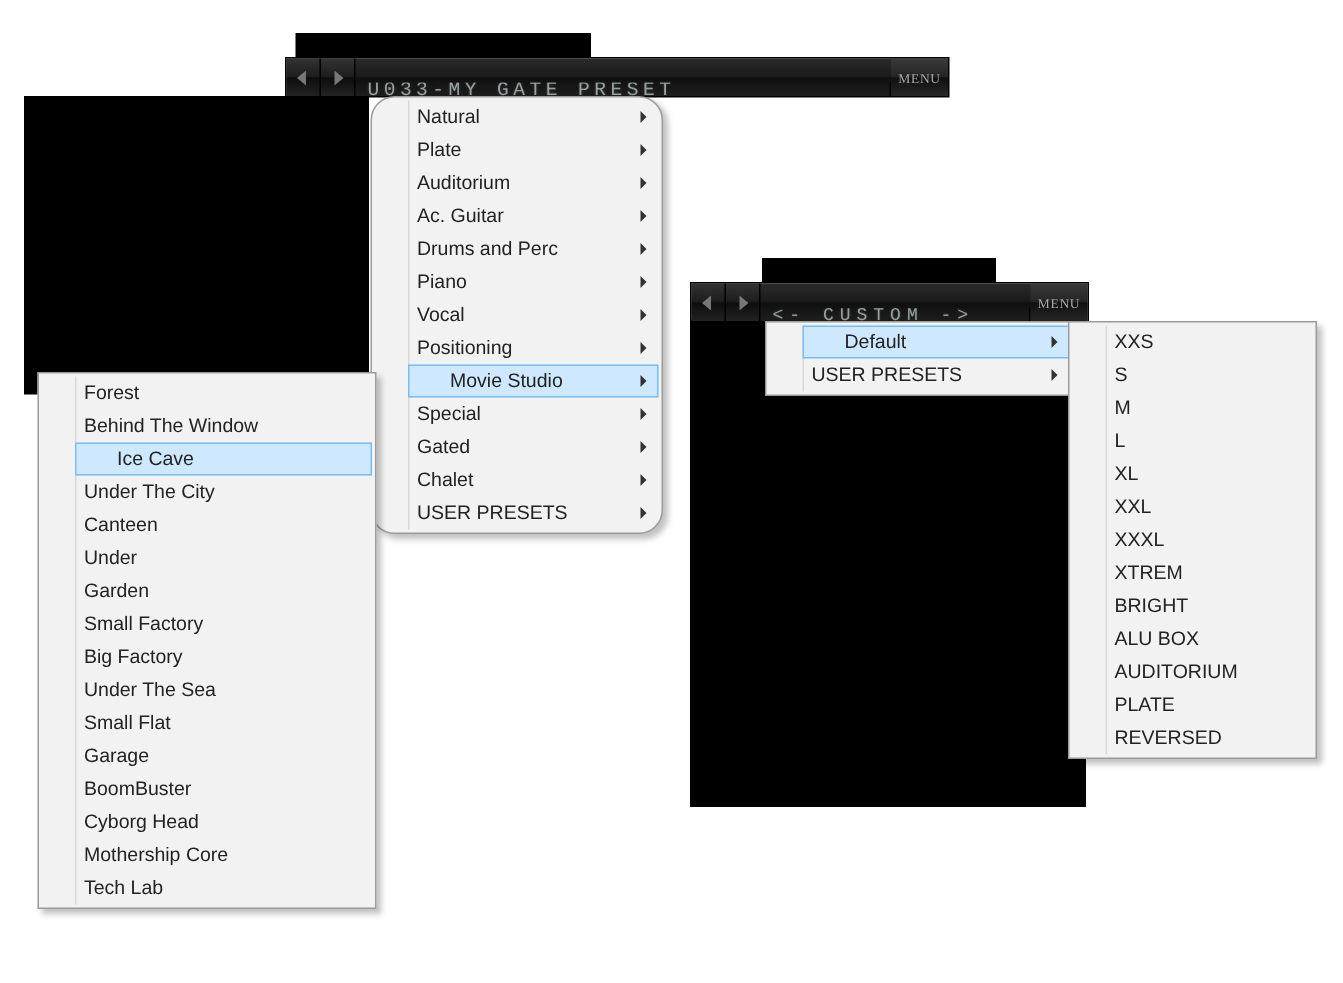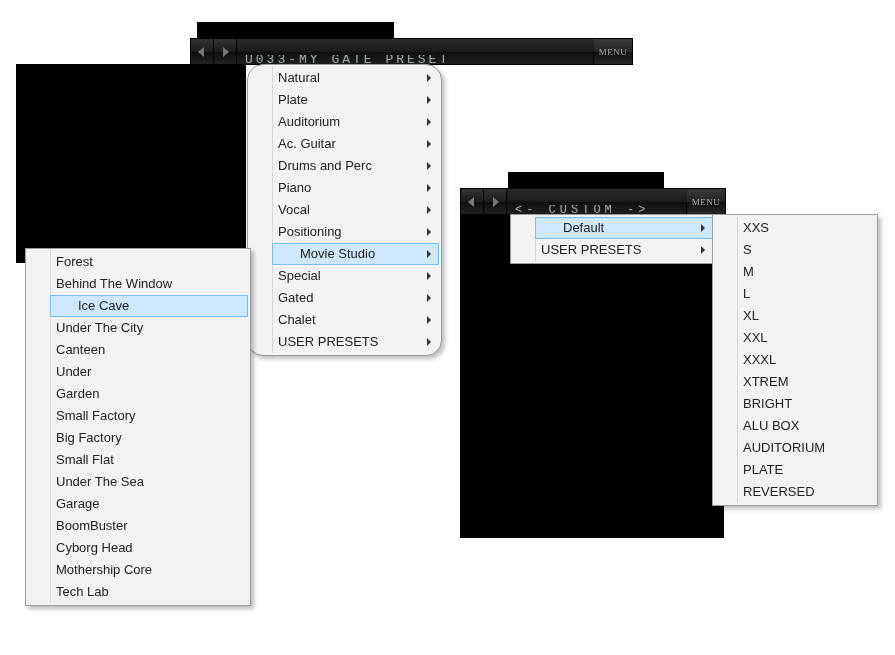--- a/index.html
+++ b/index.html
@@ -161,22 +161,22 @@
 <div class="menu" id="menu1sub" style="left:25px; top:248px; width:220px;">
     <div class="menu-item">Forest</div>
     <div class="menu-item">Behind The Window</div>
     <div class="menu-item selected">Ice Cave</div>
     <div class="menu-item">Under The City</div>
     <div class="menu-item">Canteen</div>
     <div class="menu-item">Under</div>
     <div class="menu-item">Garden</div>
     <div class="menu-item">Small Factory</div>
     <div class="menu-item">Big Factory</div>
+    <div class="menu-item">Under The Sea</div>
     <div class="menu-item">Small Flat</div>
-    <div class="menu-item">Under The Sea</div>
     <div class="menu-item">Garage</div>
     <div class="menu-item">BoomBuster</div>
     <div class="menu-item">Cyborg Head</div>
     <div class="menu-item">Mothership Core</div>
     <div class="menu-item">Tech Lab</div>
   </div>
 
 <div class="blackbar" style="left:508px; top:172px; width:156px;"></div>
 
 <div class="panel" style="left:460px; top:213px; width:264px; height:325px;"></div>

